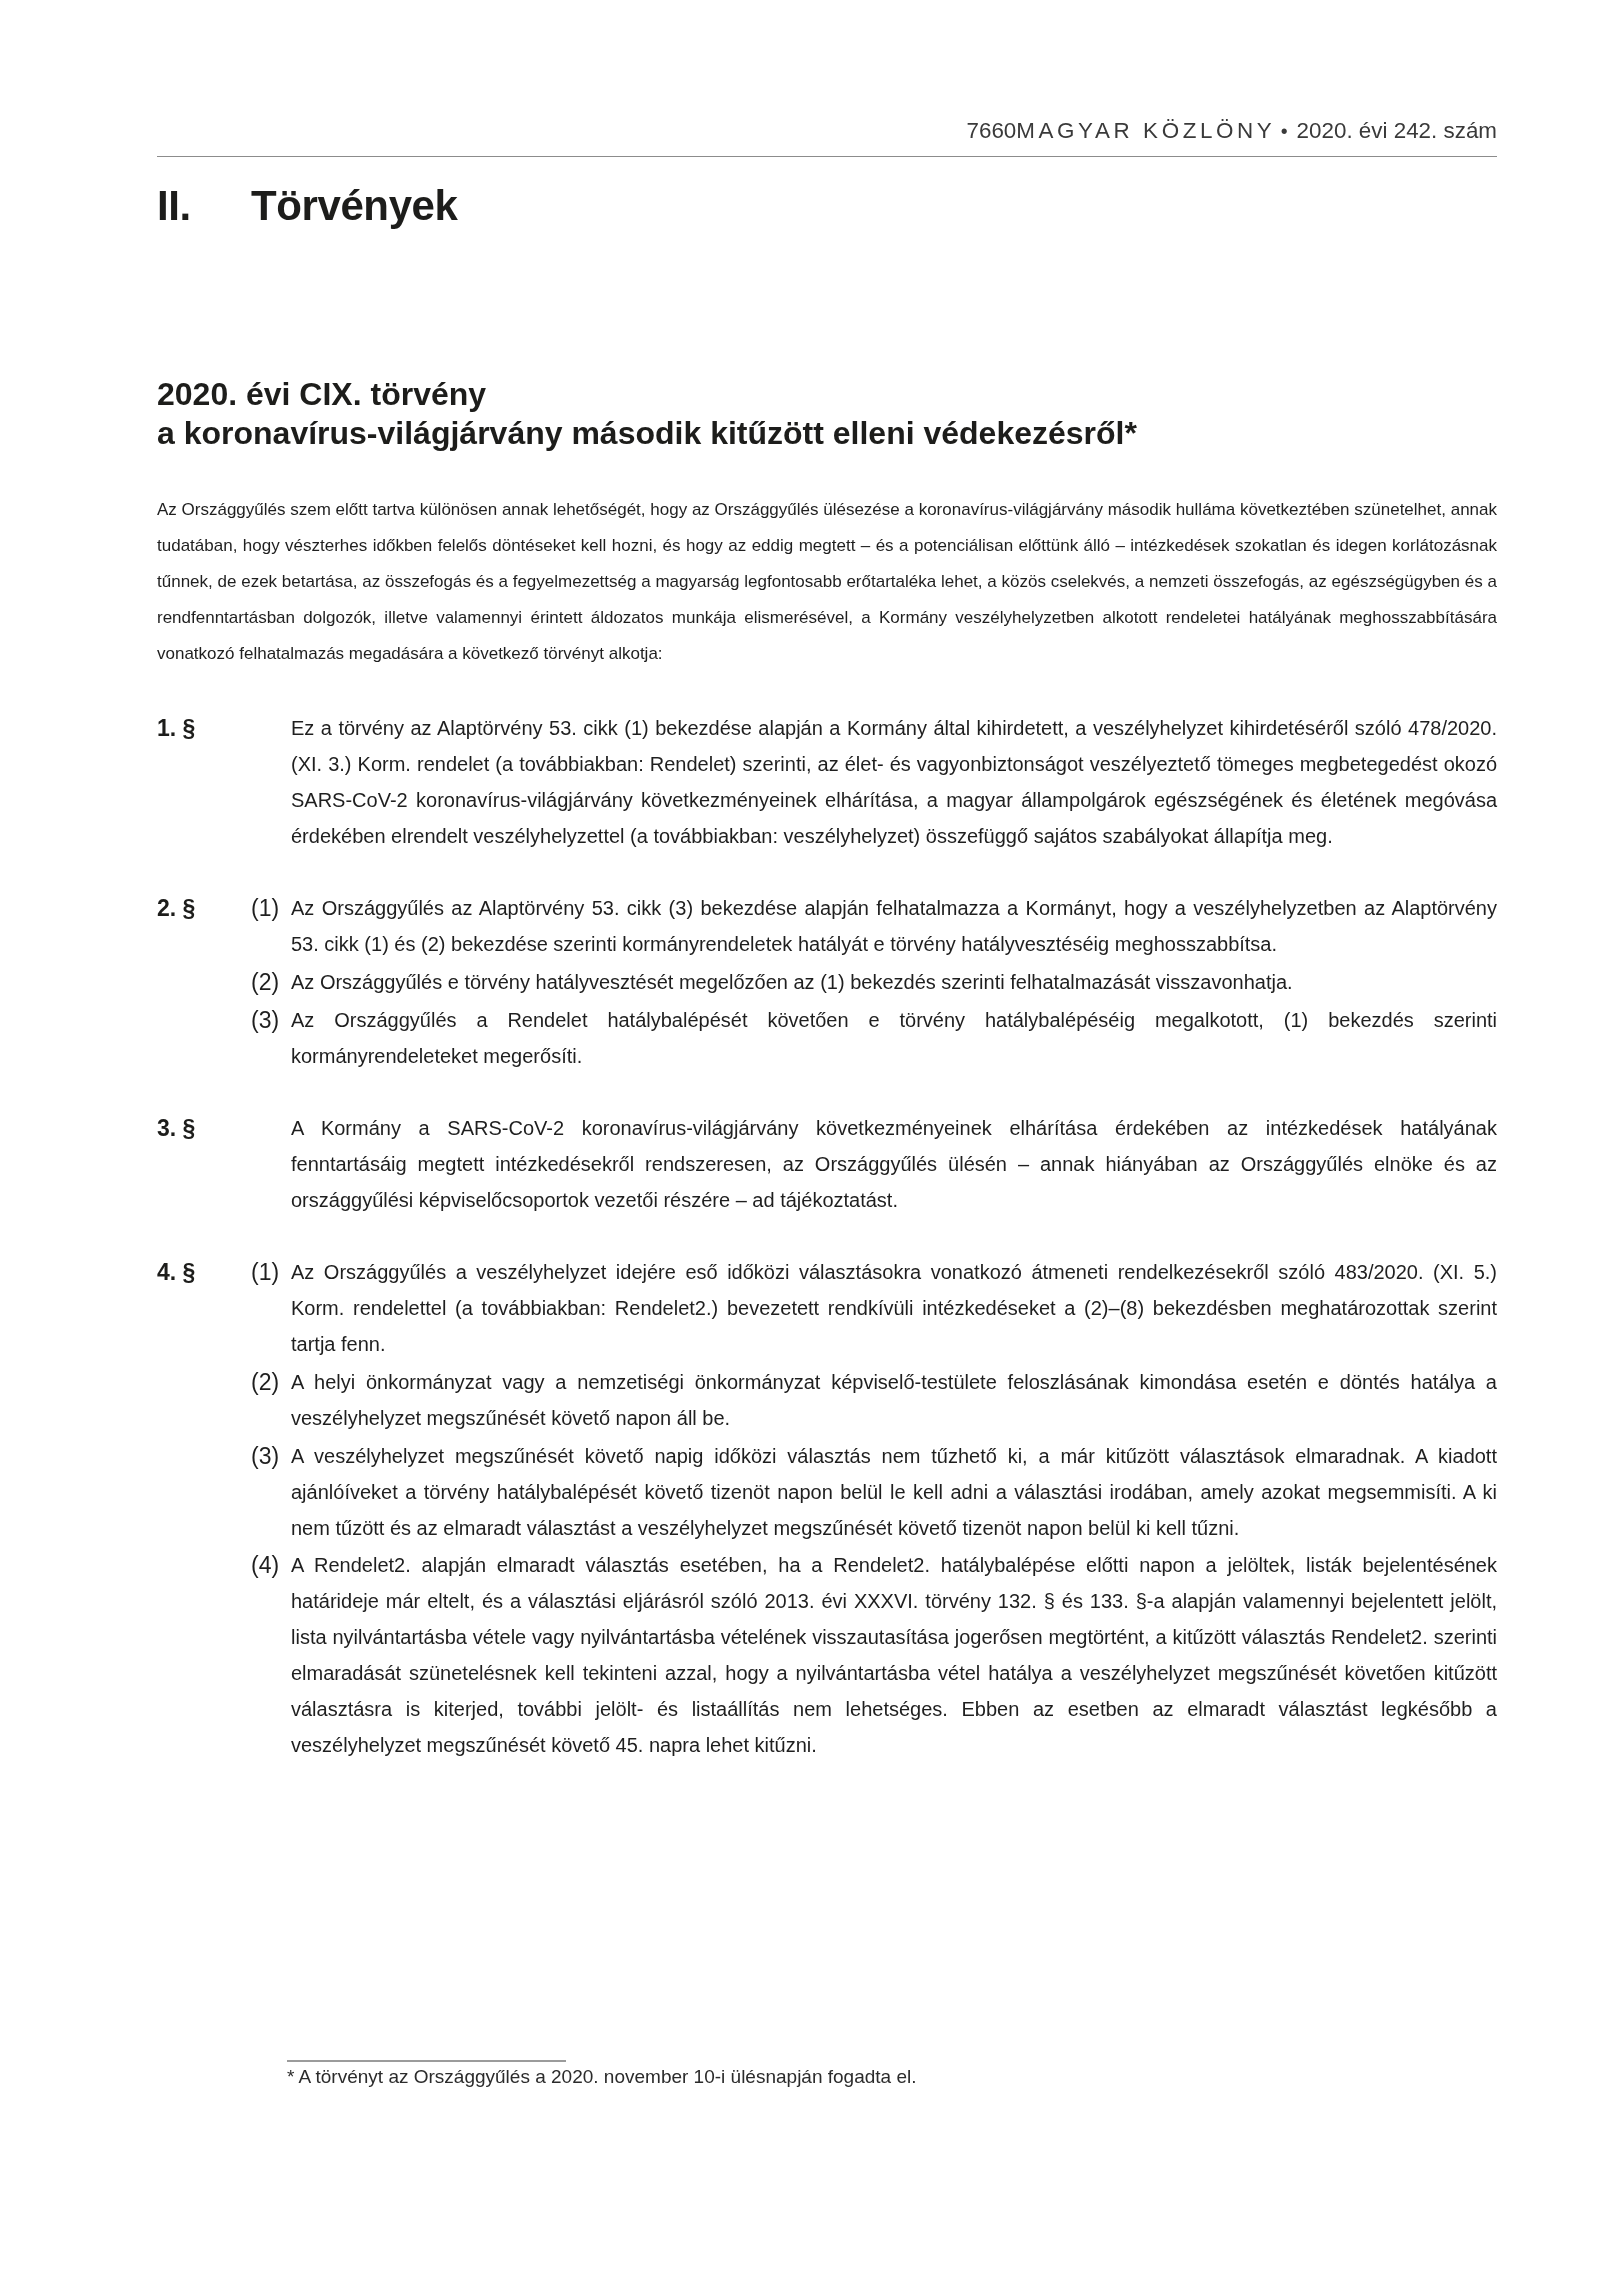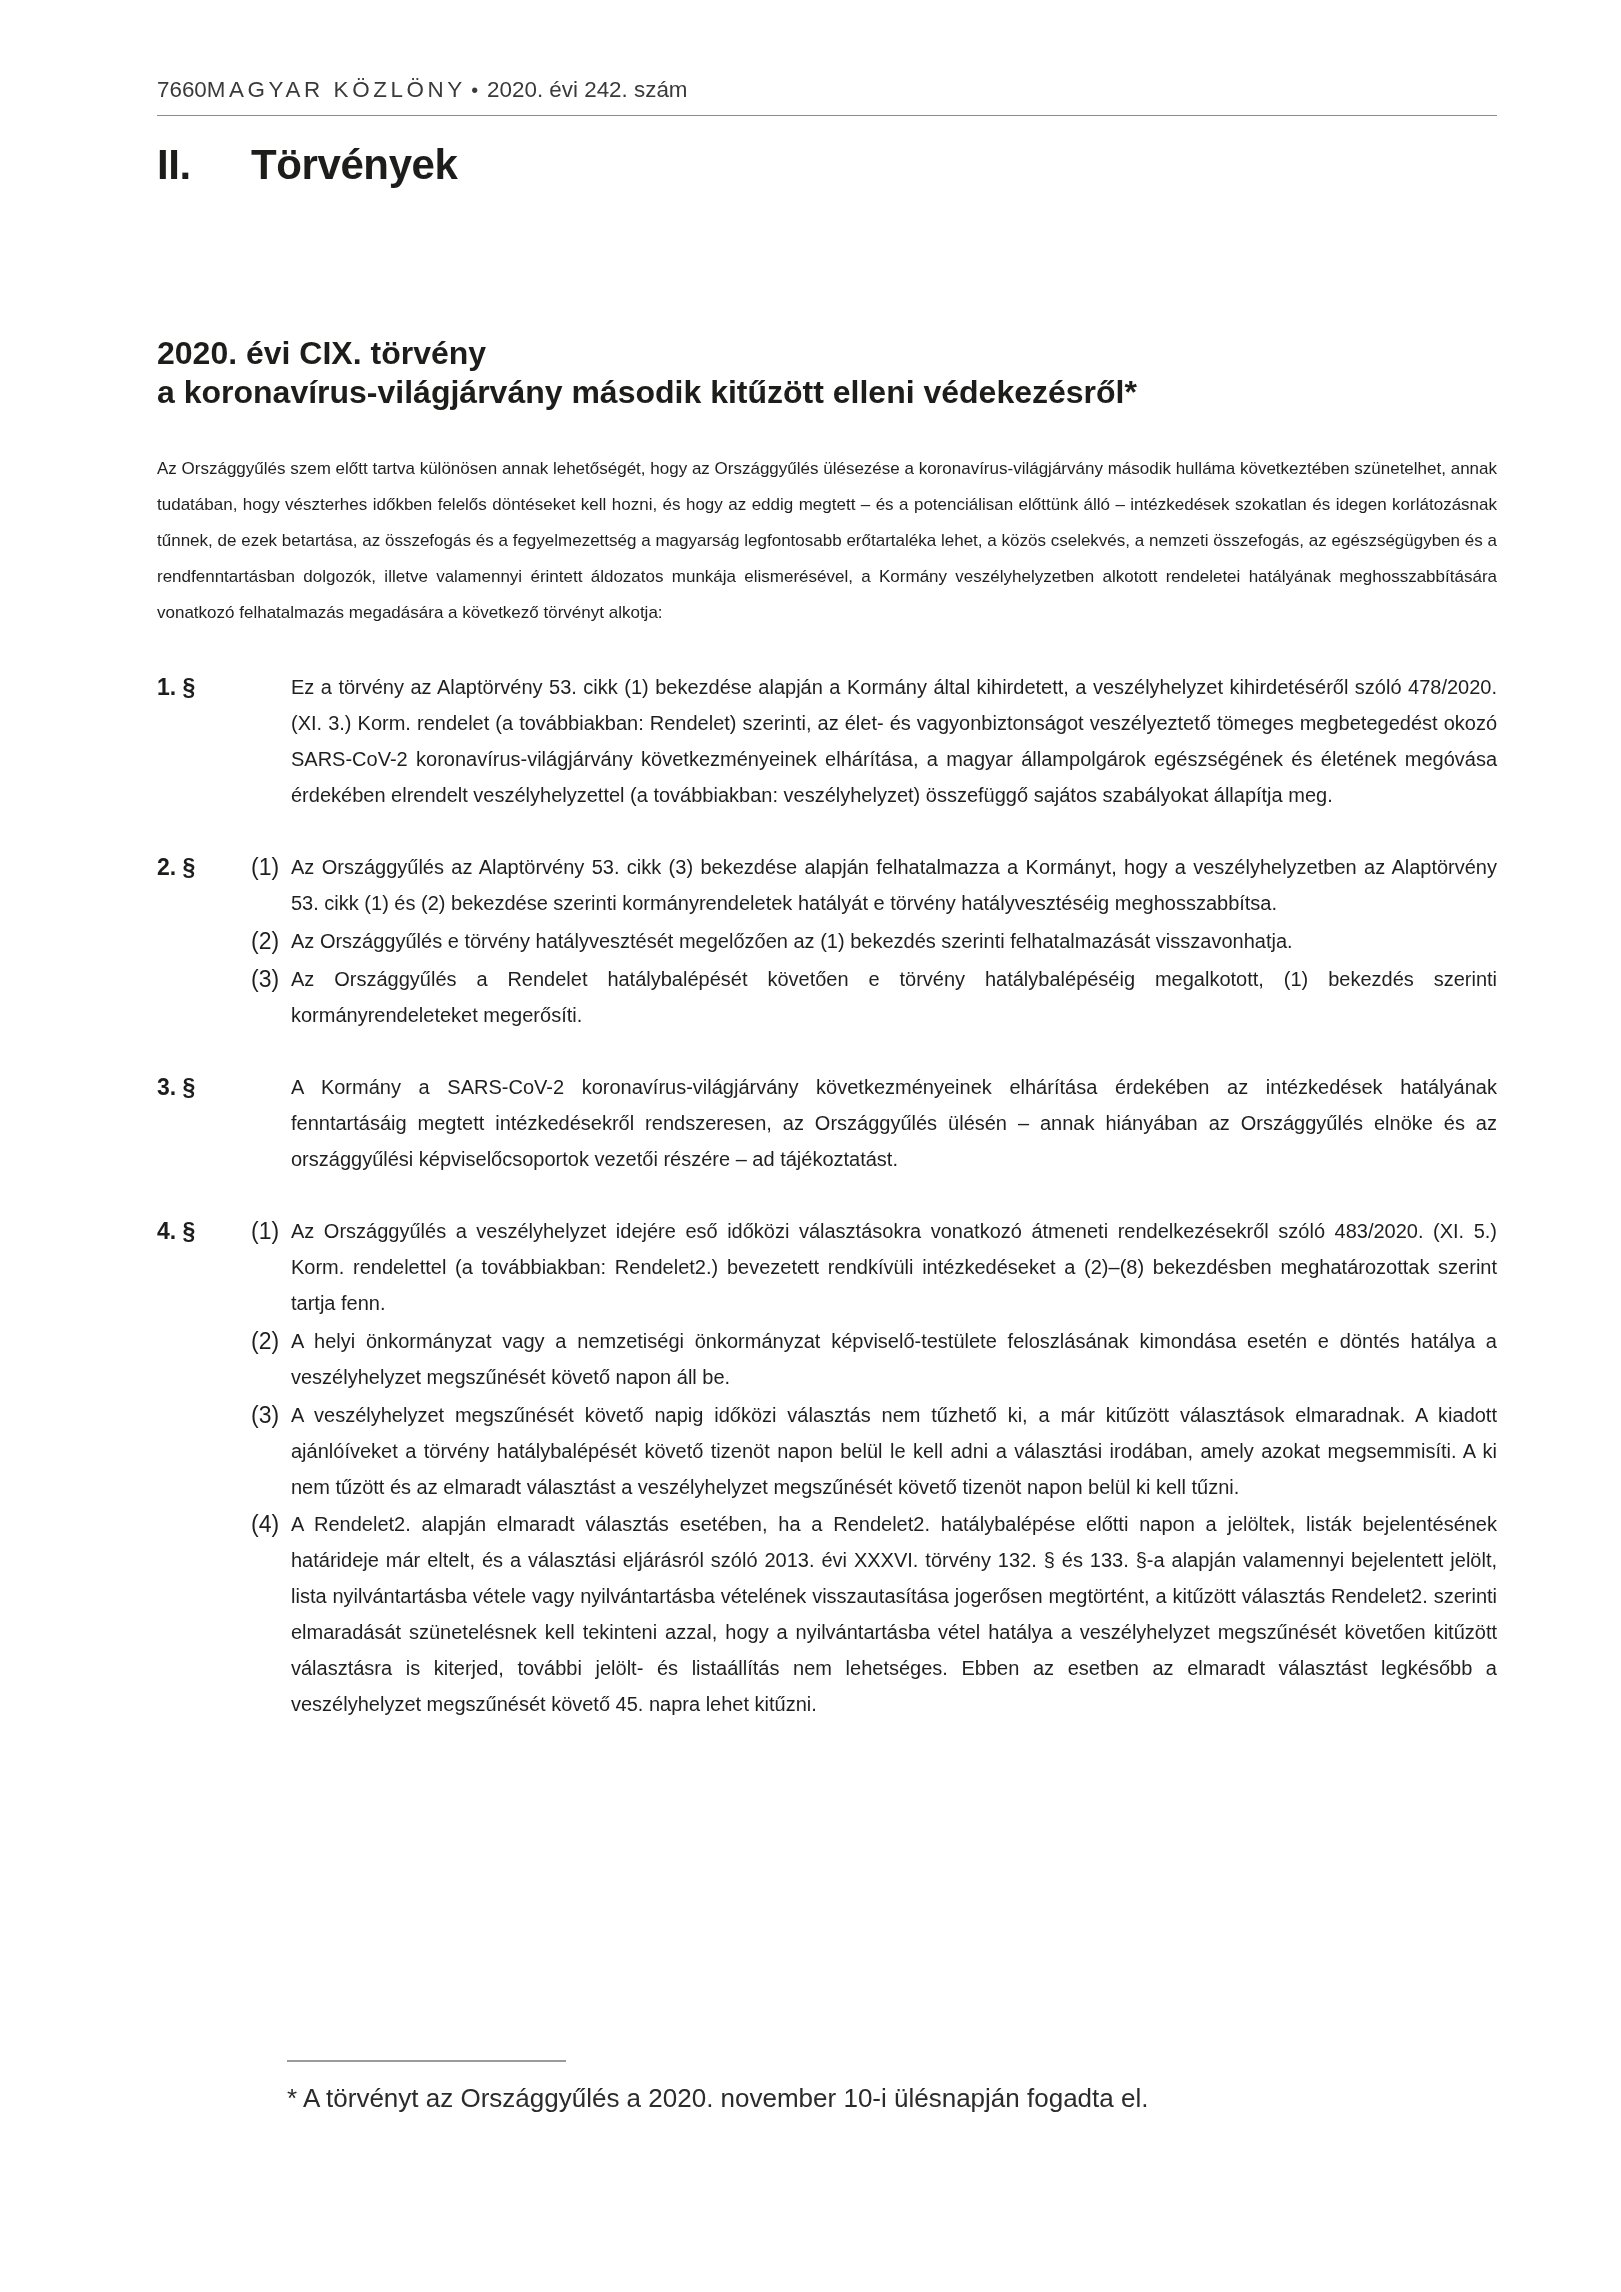--- a/index.html
+++ b/index.html
@@ -14,23 +14,23 @@
     background: #ffffff;
     overflow: hidden;
     font-family: "Liberation Sans", "DejaVu Sans", sans-serif;
     color: #1f1f1f;
     box-sizing: border-box;
     padding-left: 157px;
     padding-right: 124px;
   }
   
   .running-head {
-    margin-top: 77px;
+    margin-top: 118px;
     display: flex;
-    justify-content: flex-start;
+    justify-content: flex-end;
     align-items: baseline;
     font-size: 22.4px;
     line-height: 25px;
     color: #3a3a3a;
   }
   .journal-name {
     letter-spacing: 3.6px;
     color: #3a3a3a;
   }
   .journal-sep {
@@ -111,22 +111,22 @@
     left: 287px;
     top: 2060px;
     width: 1211px;
   }
   .footnote-rule {
     width: 279px;
     height: 1.8px;
     background: #9b9b9b;
   }
   .footnote-text {
-    margin-top: 25px;
-    font-size: 26px;
+    margin-top: 3px;
+    font-size: 19px;
     line-height: 23px;
     color: #2b2b2b;
   }
 </style>
 </head>
 <body>
 
 <div class="page">
 
   <div class="running-head">

